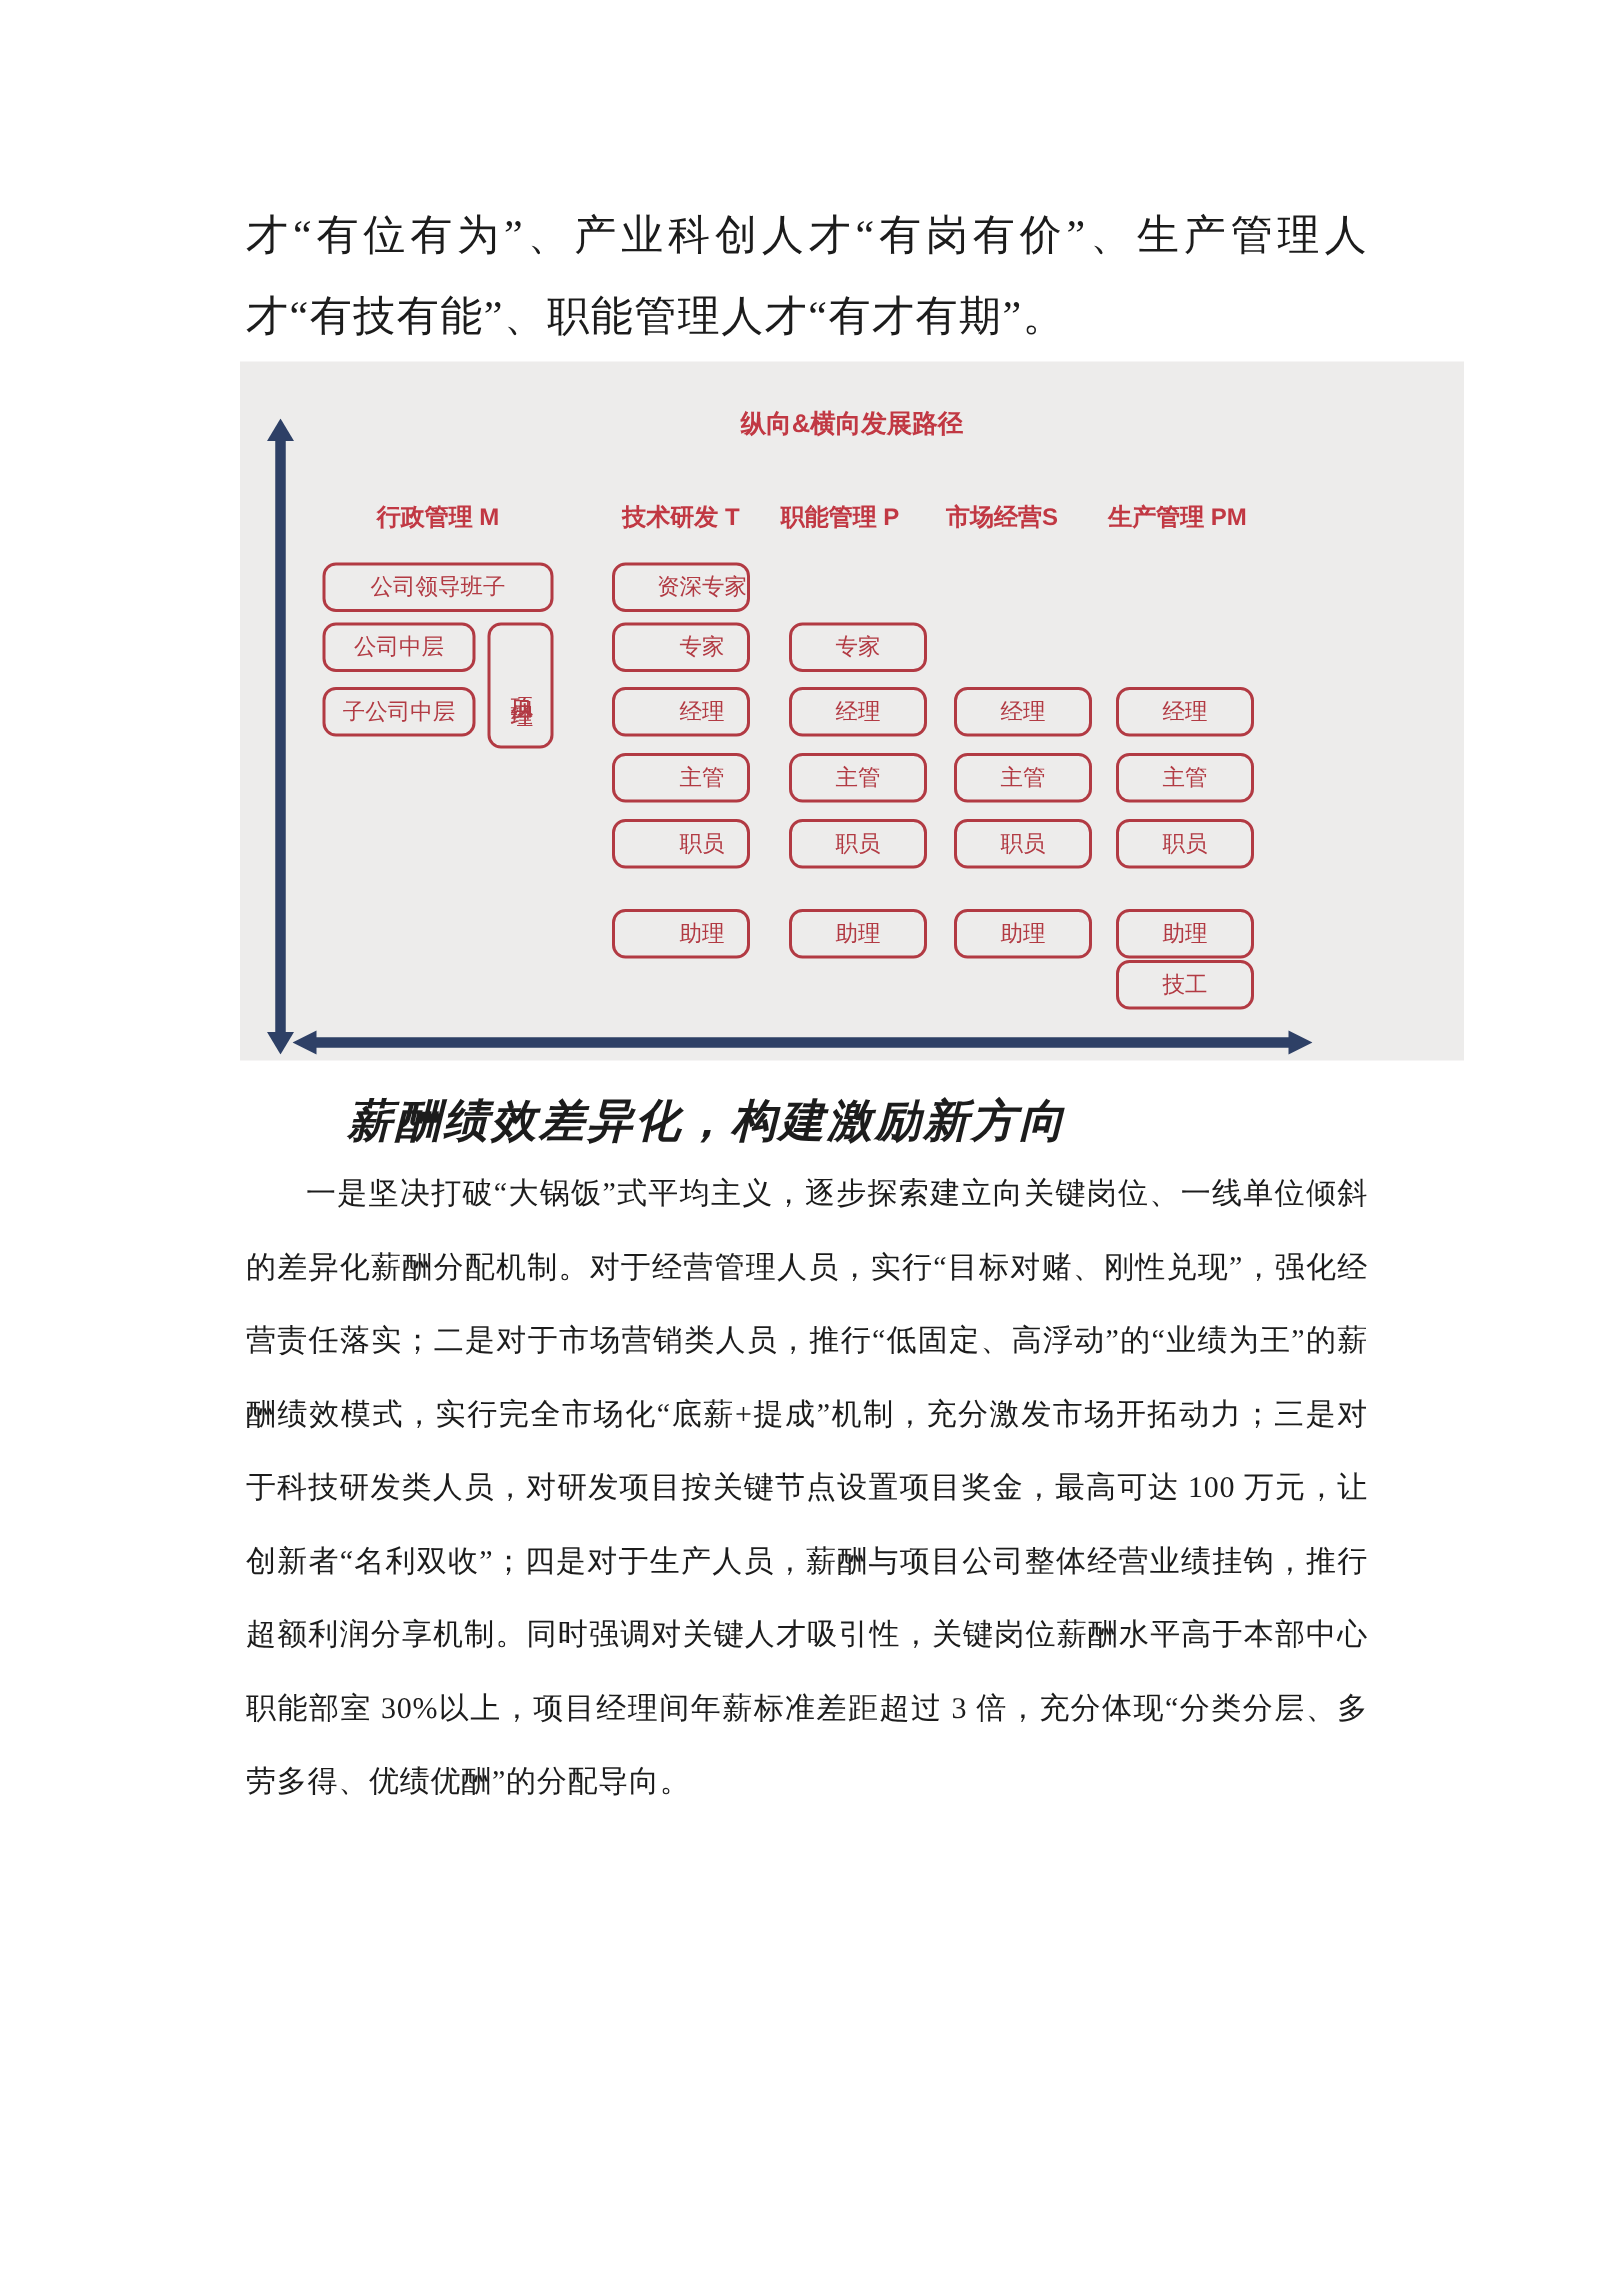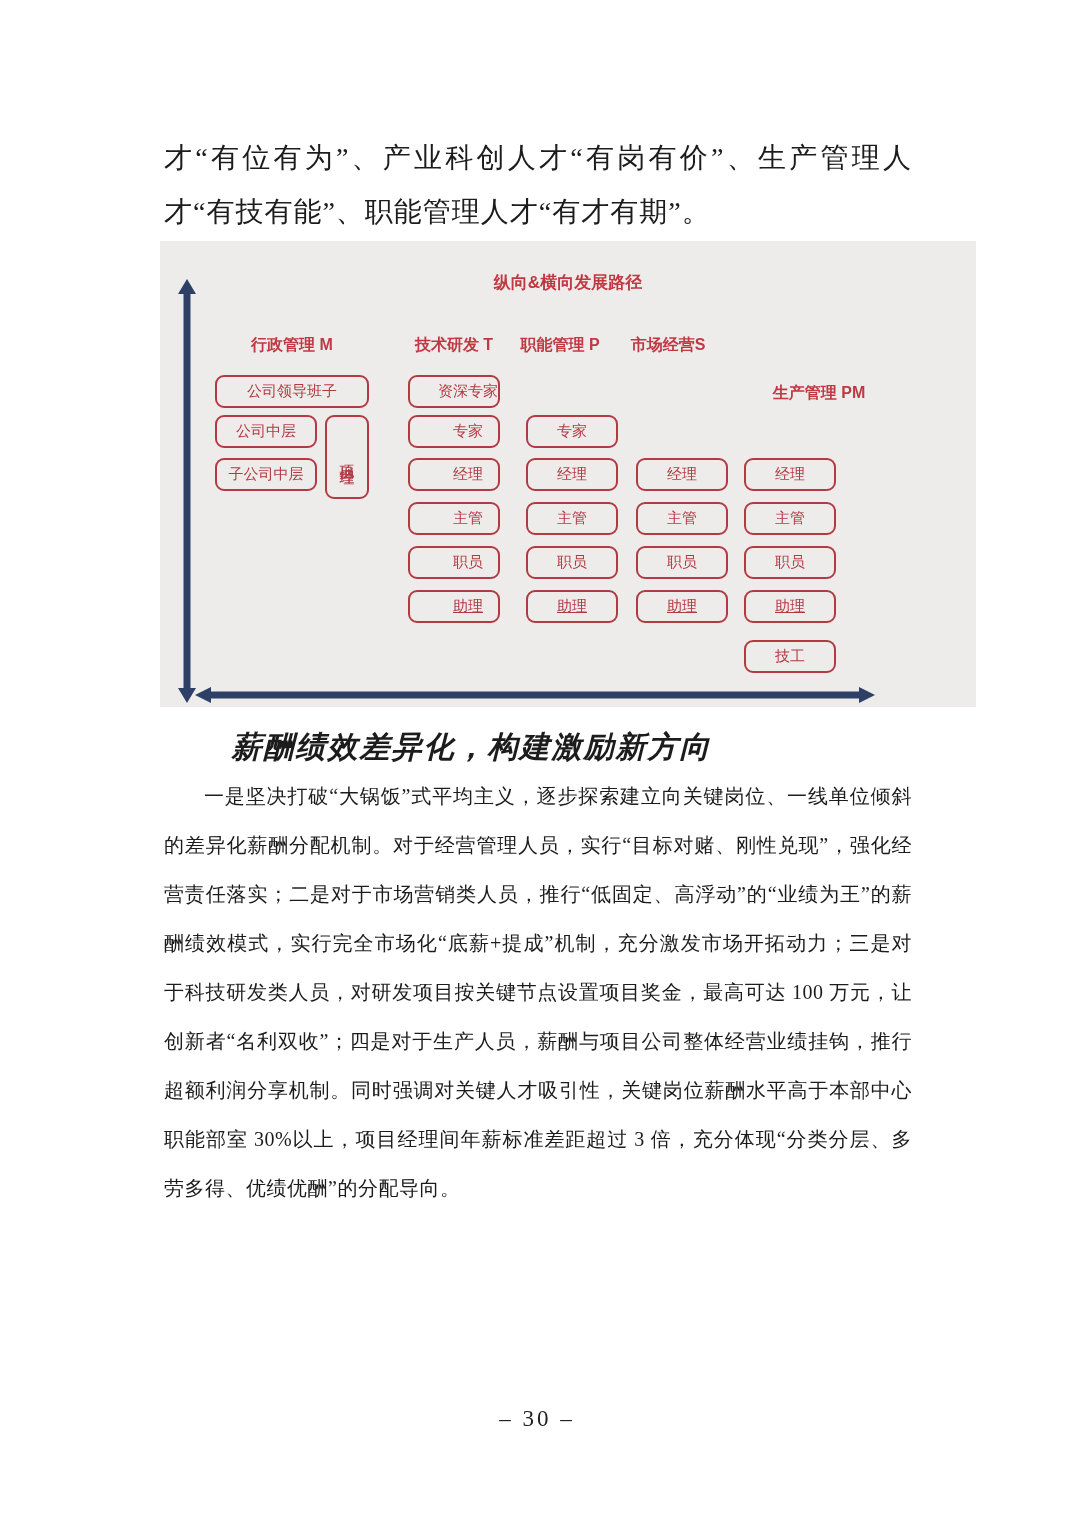--- a/index.html
+++ b/index.html
@@ -43,21 +43,21 @@
     position:absolute;top:94px;
     text-align:center;
     color:var(--red-bold);
     font-family:Liberation Sans, sans-serif;
     font-weight:bold;font-size:16px;
   }
   .dh1{left:55px;width:154px;}
   .dh2{left:238px;width:112px;}
   .dh3{left:344px;width:112px;}
   .dh4{left:452px;width:112px;}
-  .dh5{left:603px;width:112px;margin-top:48px;}
+  .dh5{left:569px;width:112px;}
   .bx{
     position:absolute;height:33px;width:92px;
     border:2px solid var(--red);
     border-radius:9px;
     color:var(--red);
     font-family:"Liberation Sans","DejaVu Sans",sans-serif;
     font-size:15px;
     display:flex;align-items:center;justify-content:center;
   }
   
@@ -66,21 +66,21 @@
   .cx2 {left:248px;padding-left:28px;}
   .cx3 {left:366px;}
   .cx4 {left:476px;}
   .cx5 {left:584px;}
   
   .ry1{top:134px;}
   .ry2{top:174px;}
   .ry3{top:217px;}
   .ry4{top:261px;}
   .ry5{top:305px;}
-  .ry6{top:349px;text-decoration:underline;}
+  .ry6{top:365px;}
   .ry7{top:399px;}
   .bx-vert{
     left:165px;top:174px;width:44px;height:84px;
     writing-mode:vertical-rl;
     letter-spacing:2px;
     line-height:44px;
   }
   .v-arrow{position:absolute;left:15px;top:38px;}
   .h-arrow{position:absolute;left:35px;top:443px;}
   
@@ -164,15 +164,14 @@
     <div class="bx cx5 ry5">职员</div>
     <div class="bx cx5 ry6">助理</div>
     <div class="bx cx5 ry7">技工</div>
 
   </div>
 
   <h2 class="section-heading">薪酬绩效差异化，构建激励新方向</h2>
 
   <p class="body-par">一是坚决打破“大锅饭”式平均主义，逐步探索建立向关键岗位、一线单位倾斜的差异化薪酬分配机制。对于经营管理人员，实行“目标对赌、刚性兑现”，强化经营责任落实；二是对于市场营销类人员，推行“低固定、高浮动”的“业绩为王”的薪酬绩效模式，实行完全市场化“底薪+提成”机制，充分激发市场开拓动力；三是对于科技研发类人员，对研发项目按关键节点设置项目奖金，最高可达 100 万元，让创新者“名利双收”；四是对于生产人员，薪酬与项目公司整体经营业绩挂钩，推行超额利润分享机制。同时强调对关键人才吸引性，关键岗位薪酬水平高于本部中心职能部室 30%以上，项目经理间年薪标准差距超过 3 倍，充分体现“分类分层、多劳多得、优绩优酬”的分配导向。</p>
 
-  <div class="pageno">– 30 –</div>
 
 </div>
 
 </body></html>

